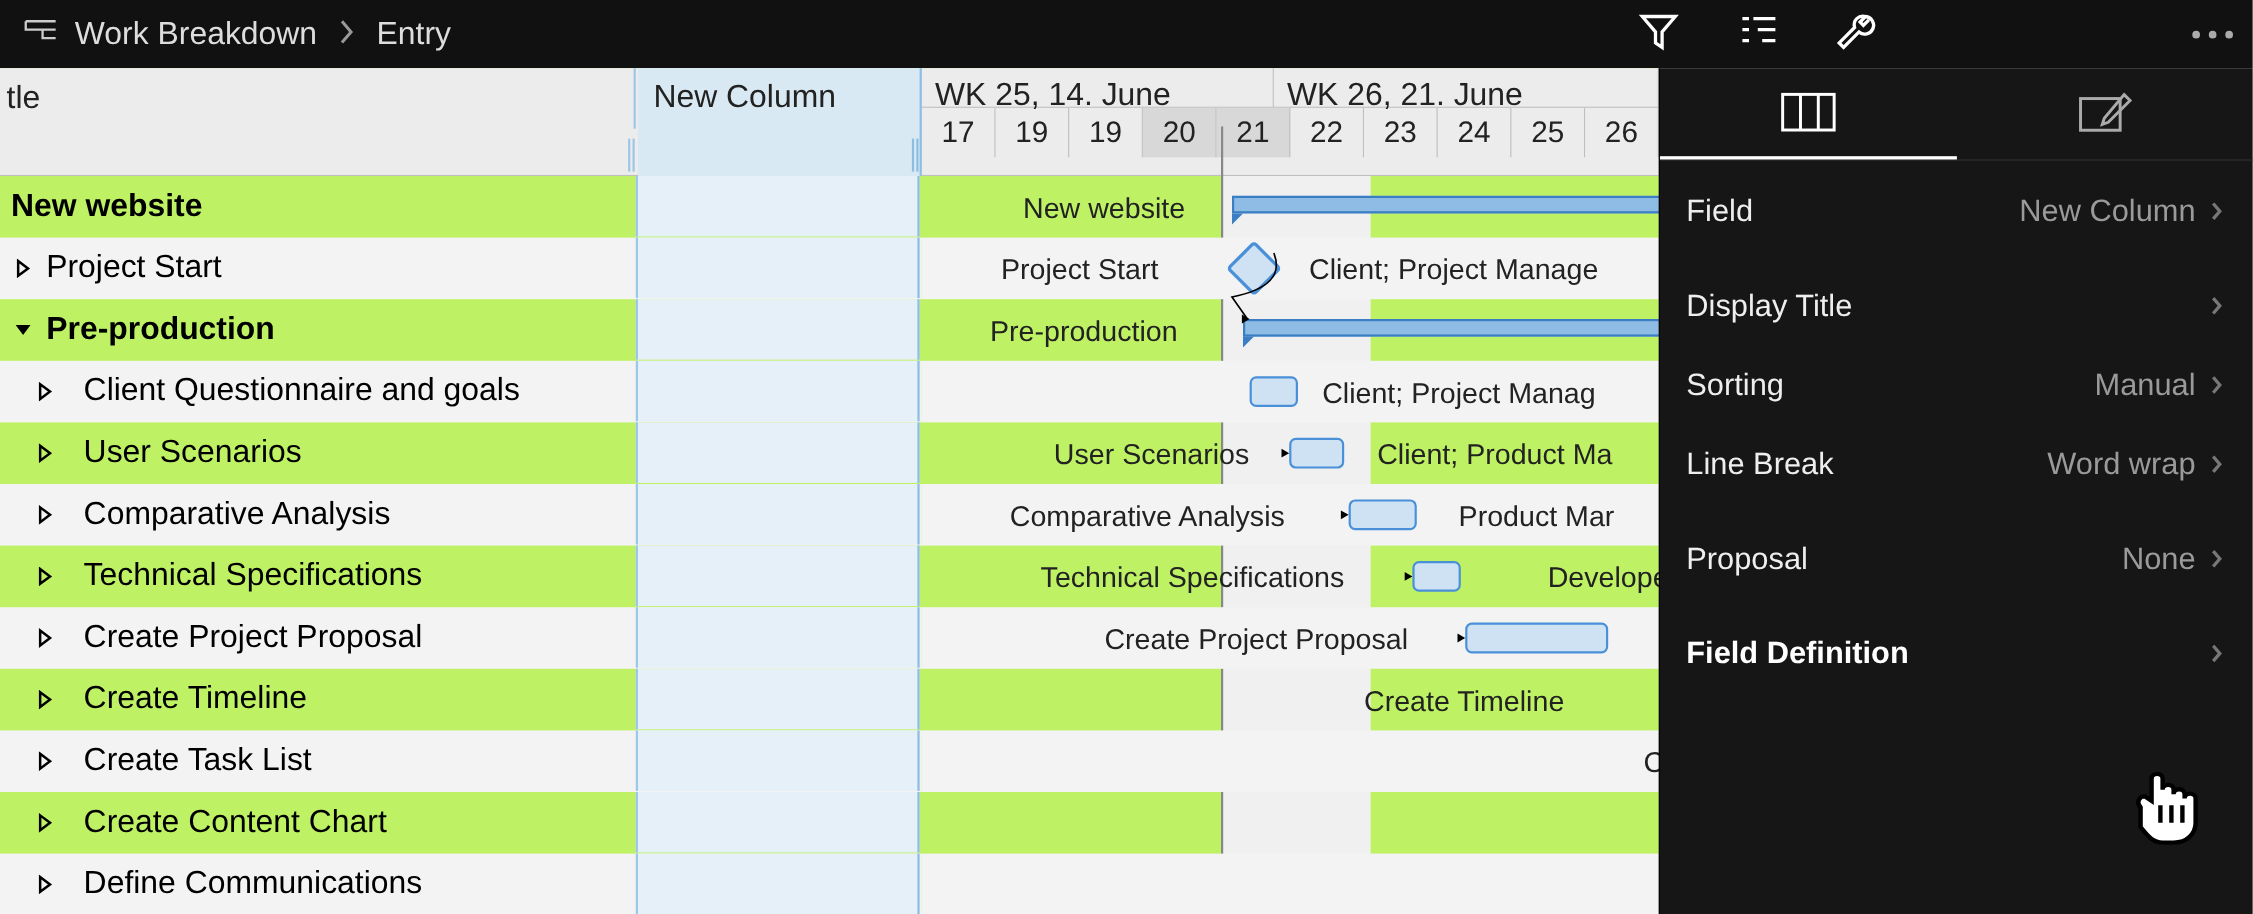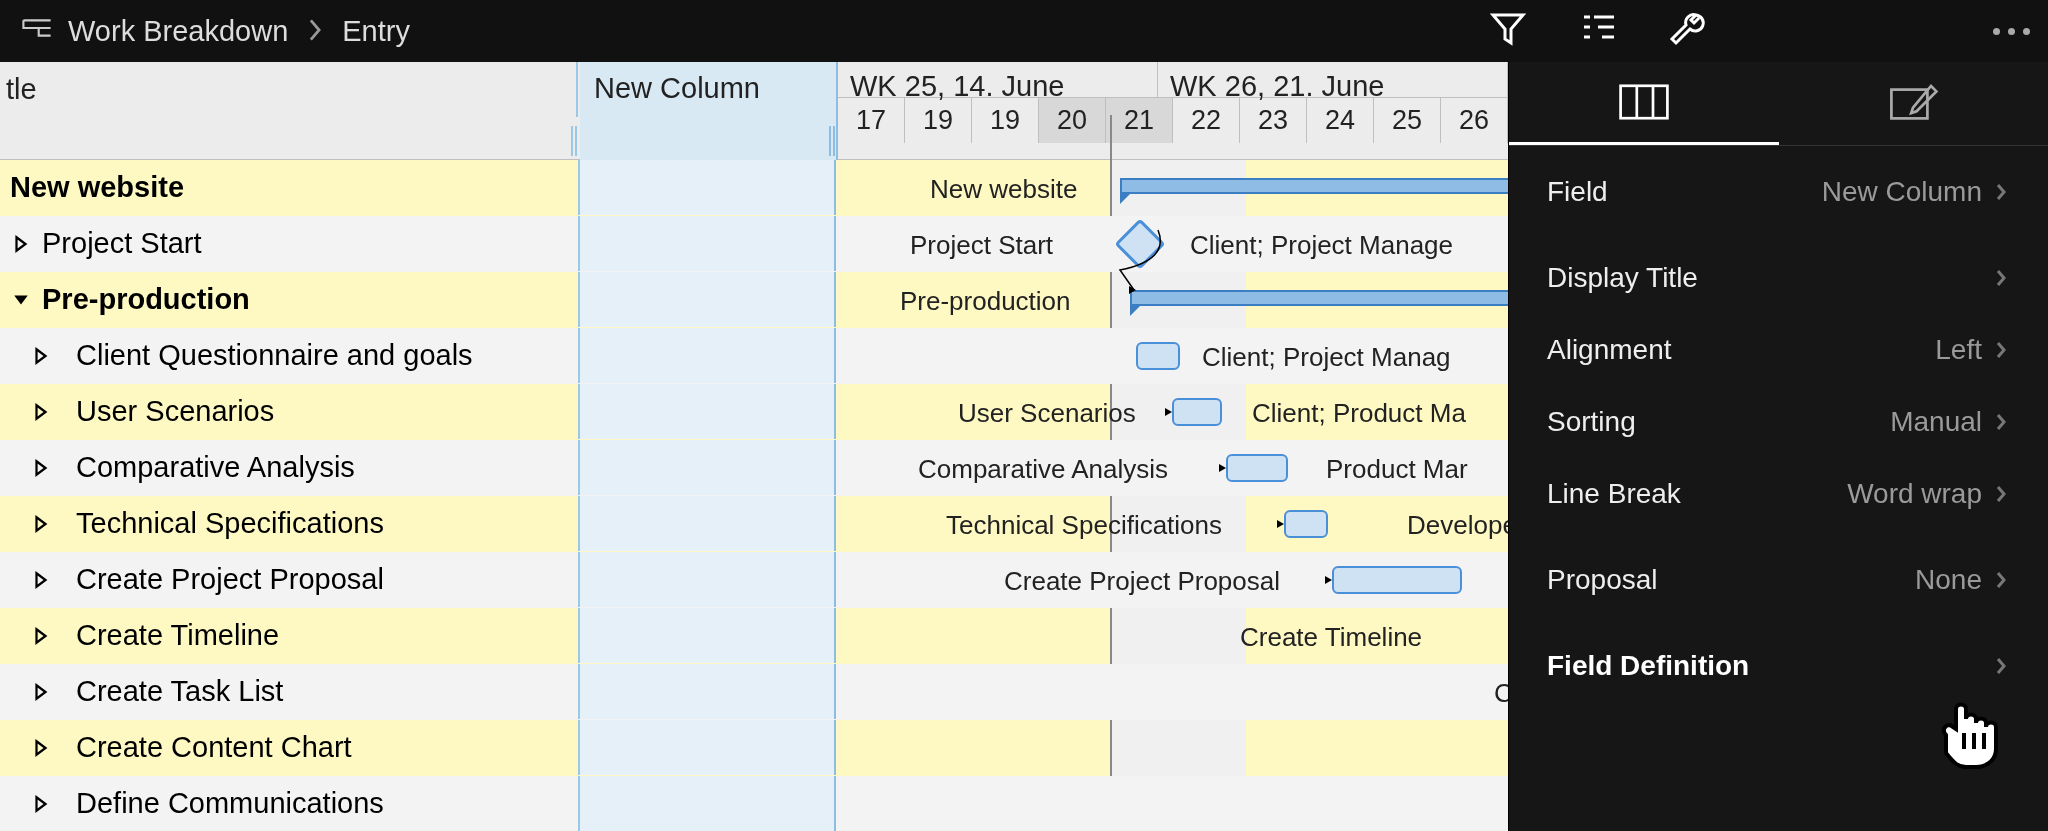--- a/index.html
+++ b/index.html
@@ -11,21 +11,21 @@
   .logo svg { width:34px; height:26px; }
   .crumb { color:#ddd; font-weight:300; }
   .crumb-sep { color:#999; margin:0 6px; }
   .topbar-spacer { flex:1; }
   .topbar-icons { display:flex; gap:50px; margin-right:320px; }
   .topbar-icons .ico svg { width:40px; height:40px; color:#fff; }
   .more-dots { position:absolute; right:18px; top:28px; display:flex; gap:8px; }
   .more-dots span { width:7px; height:7px; background:#aaa; border-radius:50%; display:block; }
 
   .body { flex:1; display:flex; }
-  .main { flex:1; position:relative; background:#fef9c3; }
+  .main { flex:1; position:relative; background:#bef264; }
   
   .colhead { position:absolute; left:0; right:0; top:0; height:98px; background:#ececec; border-bottom:1px solid #bfbfbf; }
   .colhead .title-col { position:absolute; left:0; top:0; width:578px; height:55px; border-right:2px solid #9cc8e8; display:flex; align-items:center; padding-left:6px; font-size:29px; color:#222; }
   .colhead .newcol { position:absolute; left:580px; top:0; width:258px; height:98px; background:#d8e9f3; border-right:2px solid #8dbde0; display:flex; align-items:flex-start; padding:10px 14px; font-size:29px; color:#222; }
   .grip-v { position:absolute; left:571px; top:64px; width:6px; height:30px; border-left:2px solid #9cc8e8; border-right:2px solid #9cc8e8; }
   .grip-v2 { position:absolute; left:829px; top:64px; width:6px; height:30px; border-left:2px solid #8dbde0; border-right:2px solid #8dbde0; }
   .timeline-head { position:absolute; left:838px; top:0; right:0; height:98px; }
   .week-row { height:36px; display:flex; }
   .week-cell { flex:1; border-right:1px solid #bfbfbf; border-bottom:1px solid #bfbfbf; padding:8px 12px; font-size:29px; color:#222; }
   .week-cell.second { padding-right:42px; }
@@ -59,21 +59,21 @@
   .milestone { position:absolute; width:36px; height:36px; border:3px solid #4a90d9; background:#cfe2f3; transform:rotate(45deg); border-radius:4px; }
   .gres { position:absolute; font-size:26px; color:#222; white-space:nowrap; }
   .dblarrow { position:absolute; right:10px; bottom:4px; color:#2b72c4; font-size:30px; font-weight:600; letter-spacing:-6px; }
 
   
   .inspector { width:540px; background:#161616; color:#ddd; border-left:1px solid #000; display:flex; flex-direction:column; overflow:hidden; }
   .insp-tabs { height:84px; display:flex; border-bottom:1px solid #333; }
   .insp-tab { flex:1; display:flex; align-items:center; justify-content:center; }
   .insp-tab svg { width:54px; height:44px; color:#ddd; }
   .insp-tab.active { border-bottom:3px solid #fff; }
-  .insp-rows { flex:1; padding:10px 16px; }
+  .insp-rows { flex:1; padding:10px 2px; }
   .irow { display:flex; align-items:center; justify-content:space-between; padding:20px 22px; font-size:28px; }
   .irow .lab { color:#eee; }
   .irow .val { color:#9a9a9a; display:flex; align-items:center; gap:10px; }
   .irow .chev svg { width:18px; height:18px; color:#777; }
   .irow.spaced { margin-top:14px; }
   .cursor-hand { position:absolute; right:40px; bottom:58px; }
   .cursor-hand svg { width:80px; height:70px; }
 </style>
 </head>
 <body>
@@ -376,29 +376,20 @@
           <div class="irow spaced">
             <span class="lab">Display Title</span>
             <span class="val">
               <span></span>
               <span class="chev"><svg viewBox="0 0 12 18" stroke="#777" stroke-width="3" fill="none">
                   <path d="M3 2 L9 9 L3 16"></path>
                 </svg></span>
             </span>
           </div>
           <div class="irow">
-            <span class="lab">Alignment</span>
-            <span class="val">
-              <span>Left</span>
-              <span class="chev"><svg viewBox="0 0 12 18" stroke="#777" stroke-width="3" fill="none">
-                  <path d="M3 2 L9 9 L3 16"></path>
-                </svg></span>
-            </span>
-          </div>
-          <div class="irow">
             <span class="lab">Sorting</span>
             <span class="val">
               <span>Manual</span>
               <span class="chev"><svg viewBox="0 0 12 18" stroke="#777" stroke-width="3" fill="none">
                   <path d="M3 2 L9 9 L3 16"></path>
                 </svg></span>
             </span>
           </div>
           <div class="irow">
             <span class="lab">Line Break</span>

